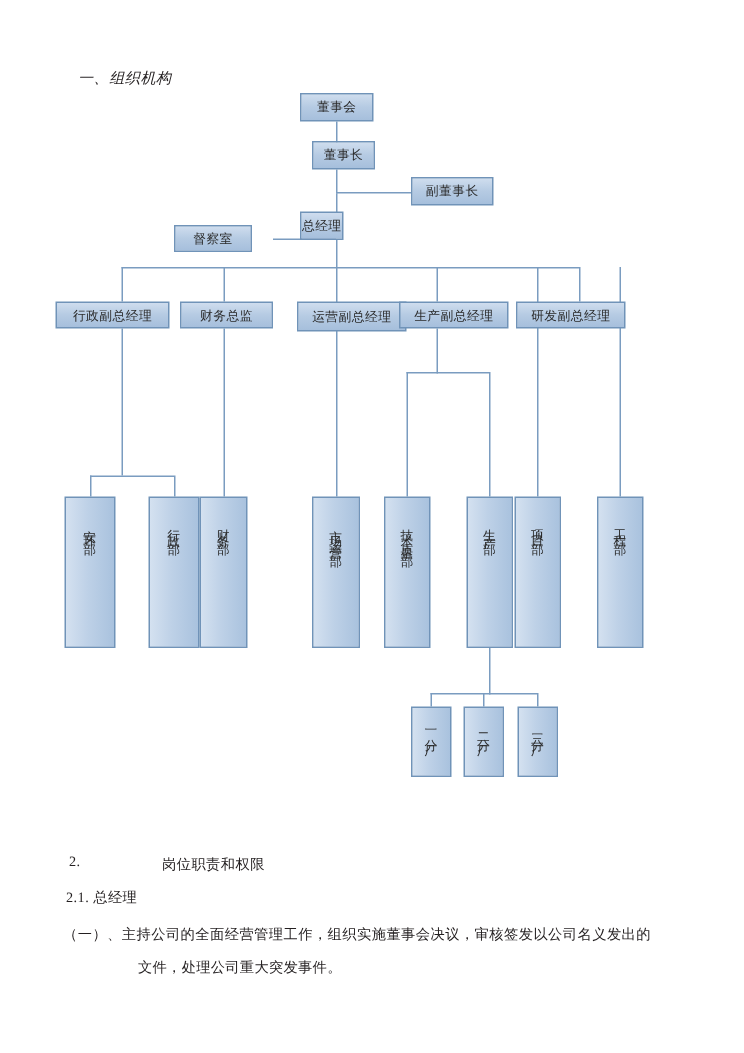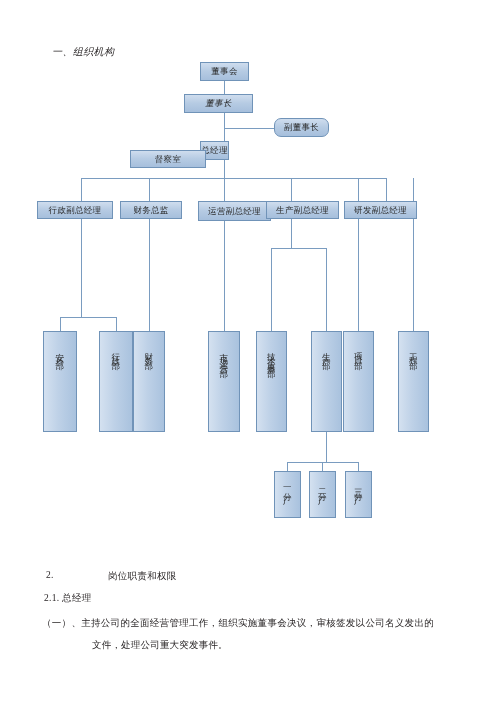--- a/index.html
+++ b/index.html
@@ -125,27 +125,27 @@
     <div class="ln v" style="left:413px;top:178px;height:153px;"></div>
 
     <div class="ln v" style="left:326px;top:432px;height:31px;"></div>
     <div class="ln h" style="left:287px;top:462px;width:71px;"></div>
     <div class="ln v" style="left:287px;top:462px;height:9px;"></div>
     <div class="ln v" style="left:322px;top:462px;height:9px;"></div>
     <div class="ln v" style="left:358px;top:462px;height:9px;"></div>
 
     <div class="node" style="left:200px;top:62px;width:49px;height:19px;">董事会</div>
 
-    <div class="node" style="left:184px;top:94px;width:69px;height:19px;font-style:italic;">董事长</div>
-
-    <div class="node" style="left:274px;top:118px;width:55px;height:19px;border-radius:7px;">副董事长</div>
+    <div class="node" style="left:208px;top:94px;width:42px;height:19px;">董事长</div>
+
+    <div class="node" style="left:274px;top:118px;width:55px;height:19px;">副董事长</div>
 
     <div class="node" style="left:200px;top:141px;width:29px;height:19px;">总经理</div>
 
-    <div class="node" style="left:130px;top:150px;width:76px;height:18px;">督察室</div>
+    <div class="node" style="left:116px;top:150px;width:52px;height:18px;">督察室</div>
 
     <div class="node" style="left:37px;top:201px;width:76px;height:18px;">行政副总经理</div>
 
     <div class="node" style="left:120px;top:201px;width:62px;height:18px;">财务总监</div>
 
     <div class="node" style="left:188px;top:201px;width:73px;height:20px;margin-left:10px;">运营副总经理</div>
 
     <div class="node" style="left:266px;top:201px;width:73px;height:18px;">生产副总经理</div>
 
     <div class="node" style="left:344px;top:201px;width:73px;height:18px;">研发副总经理</div>

